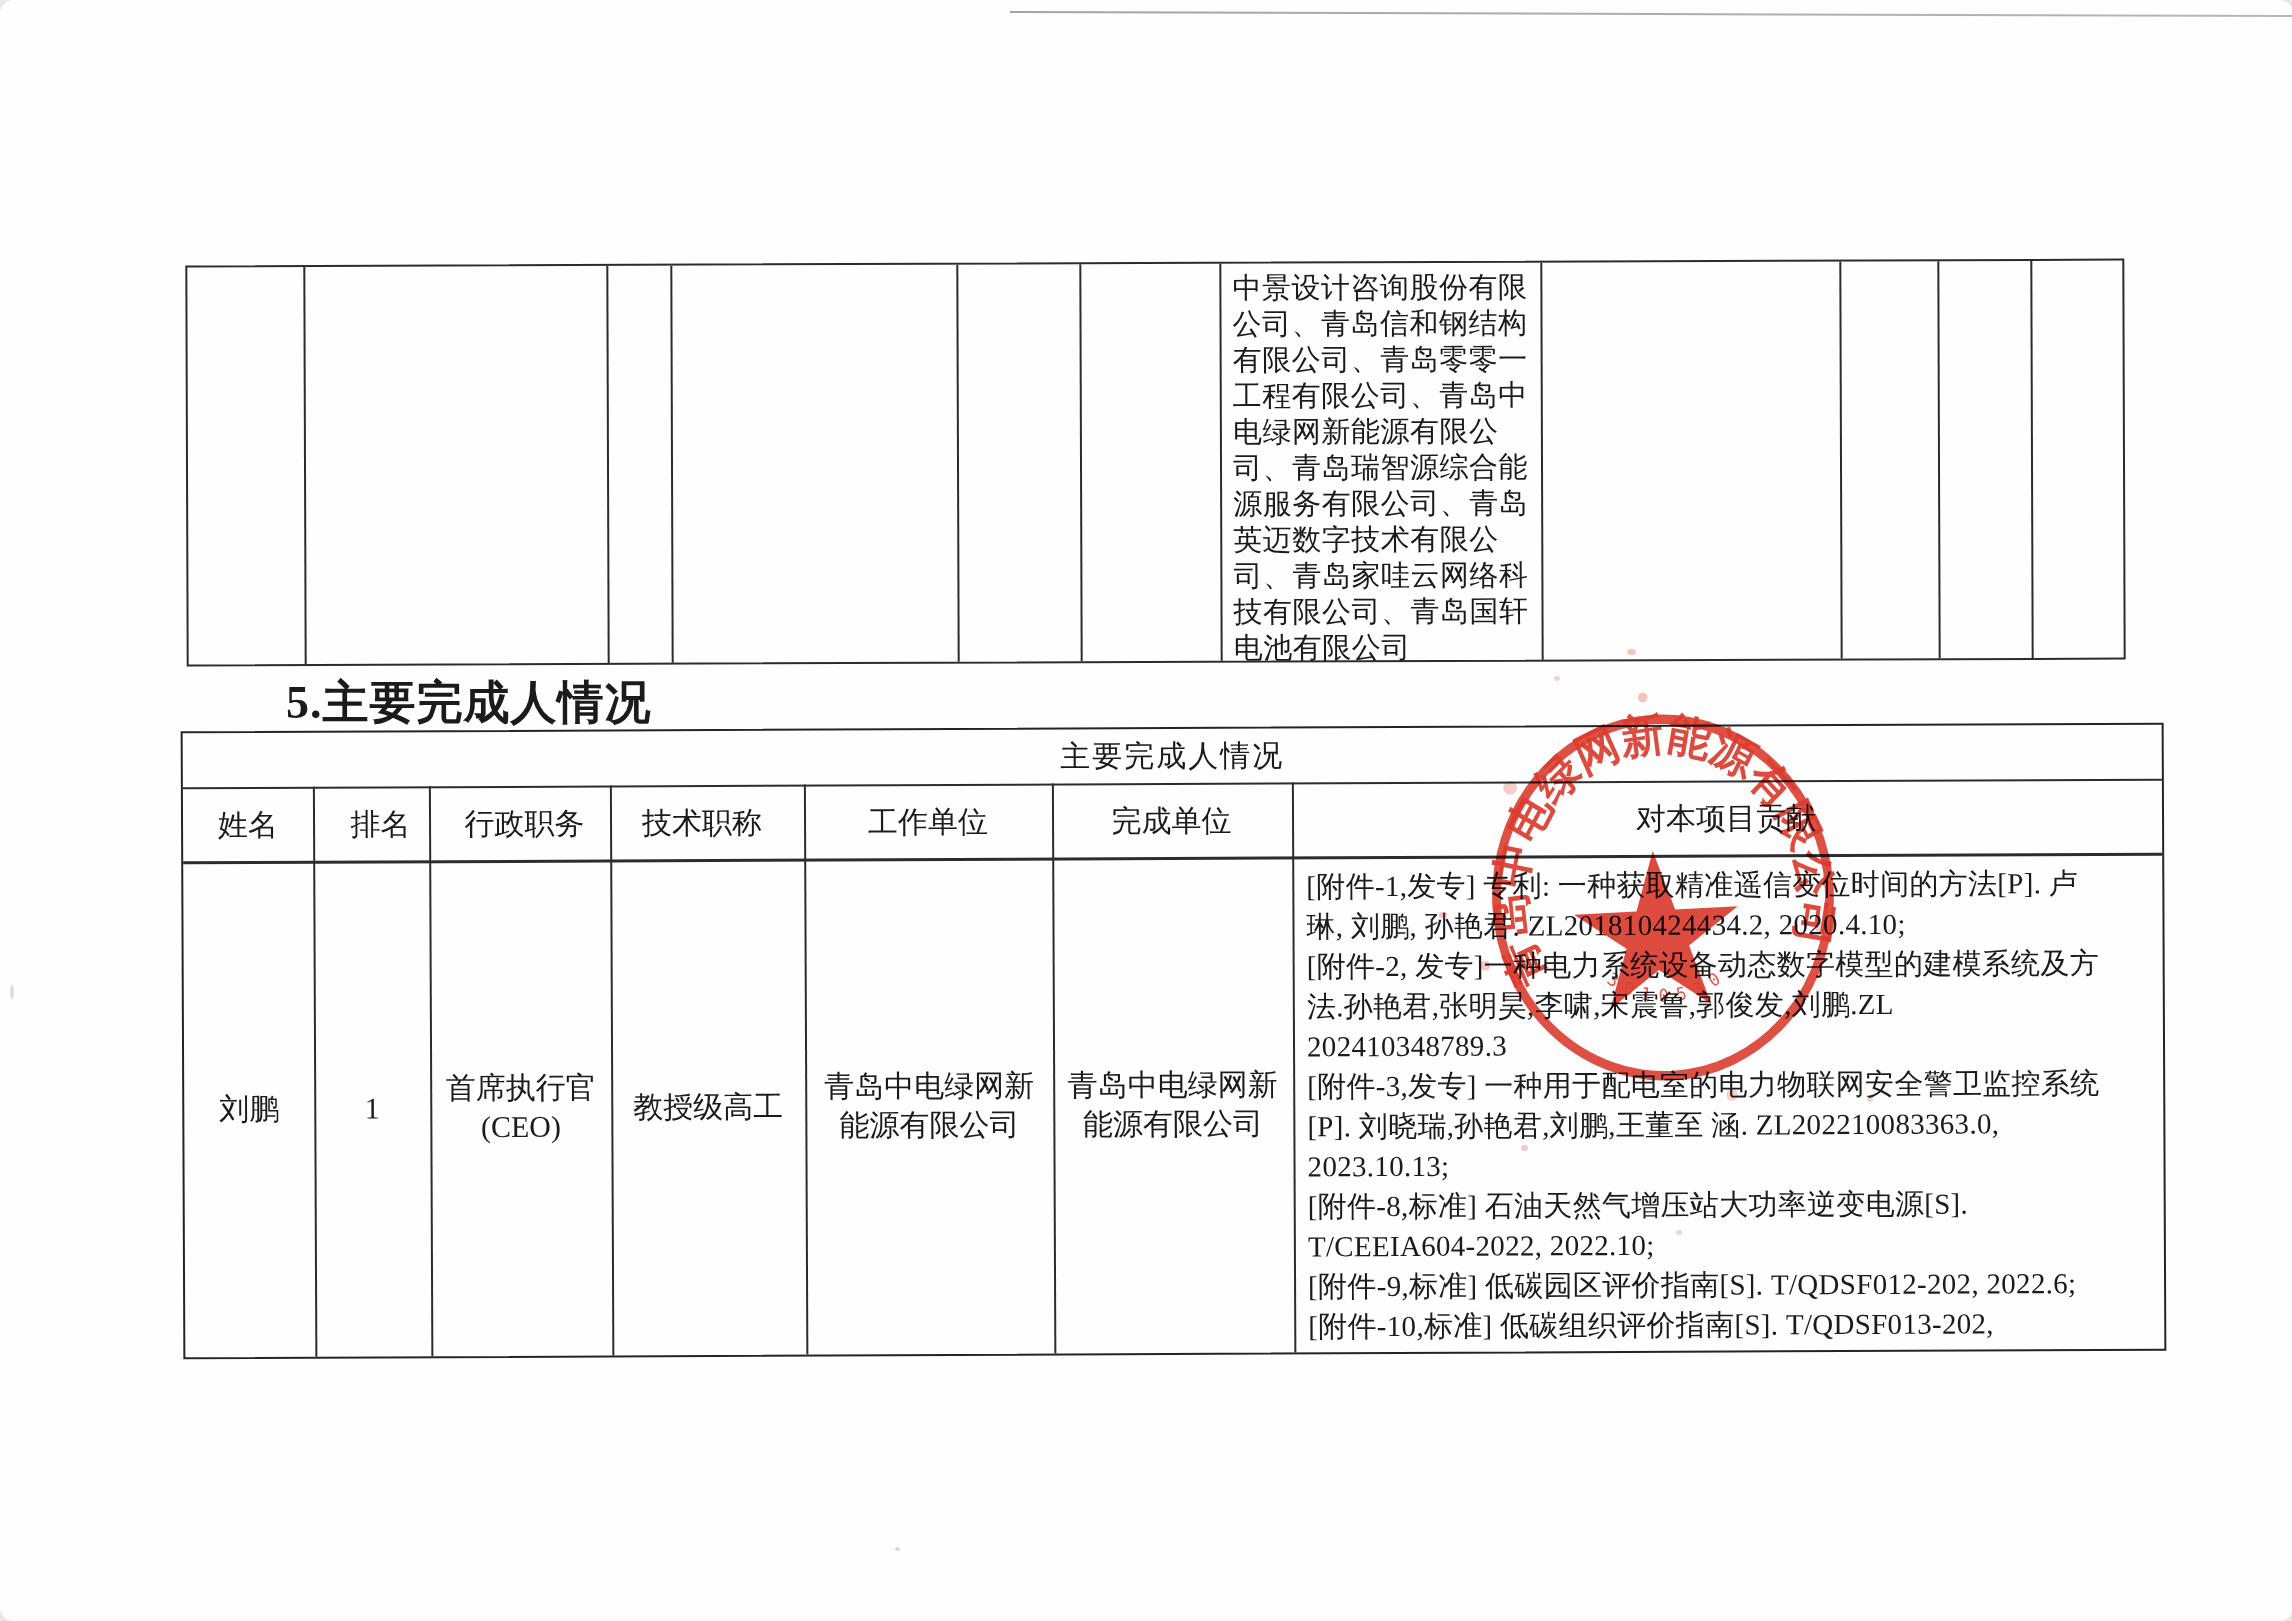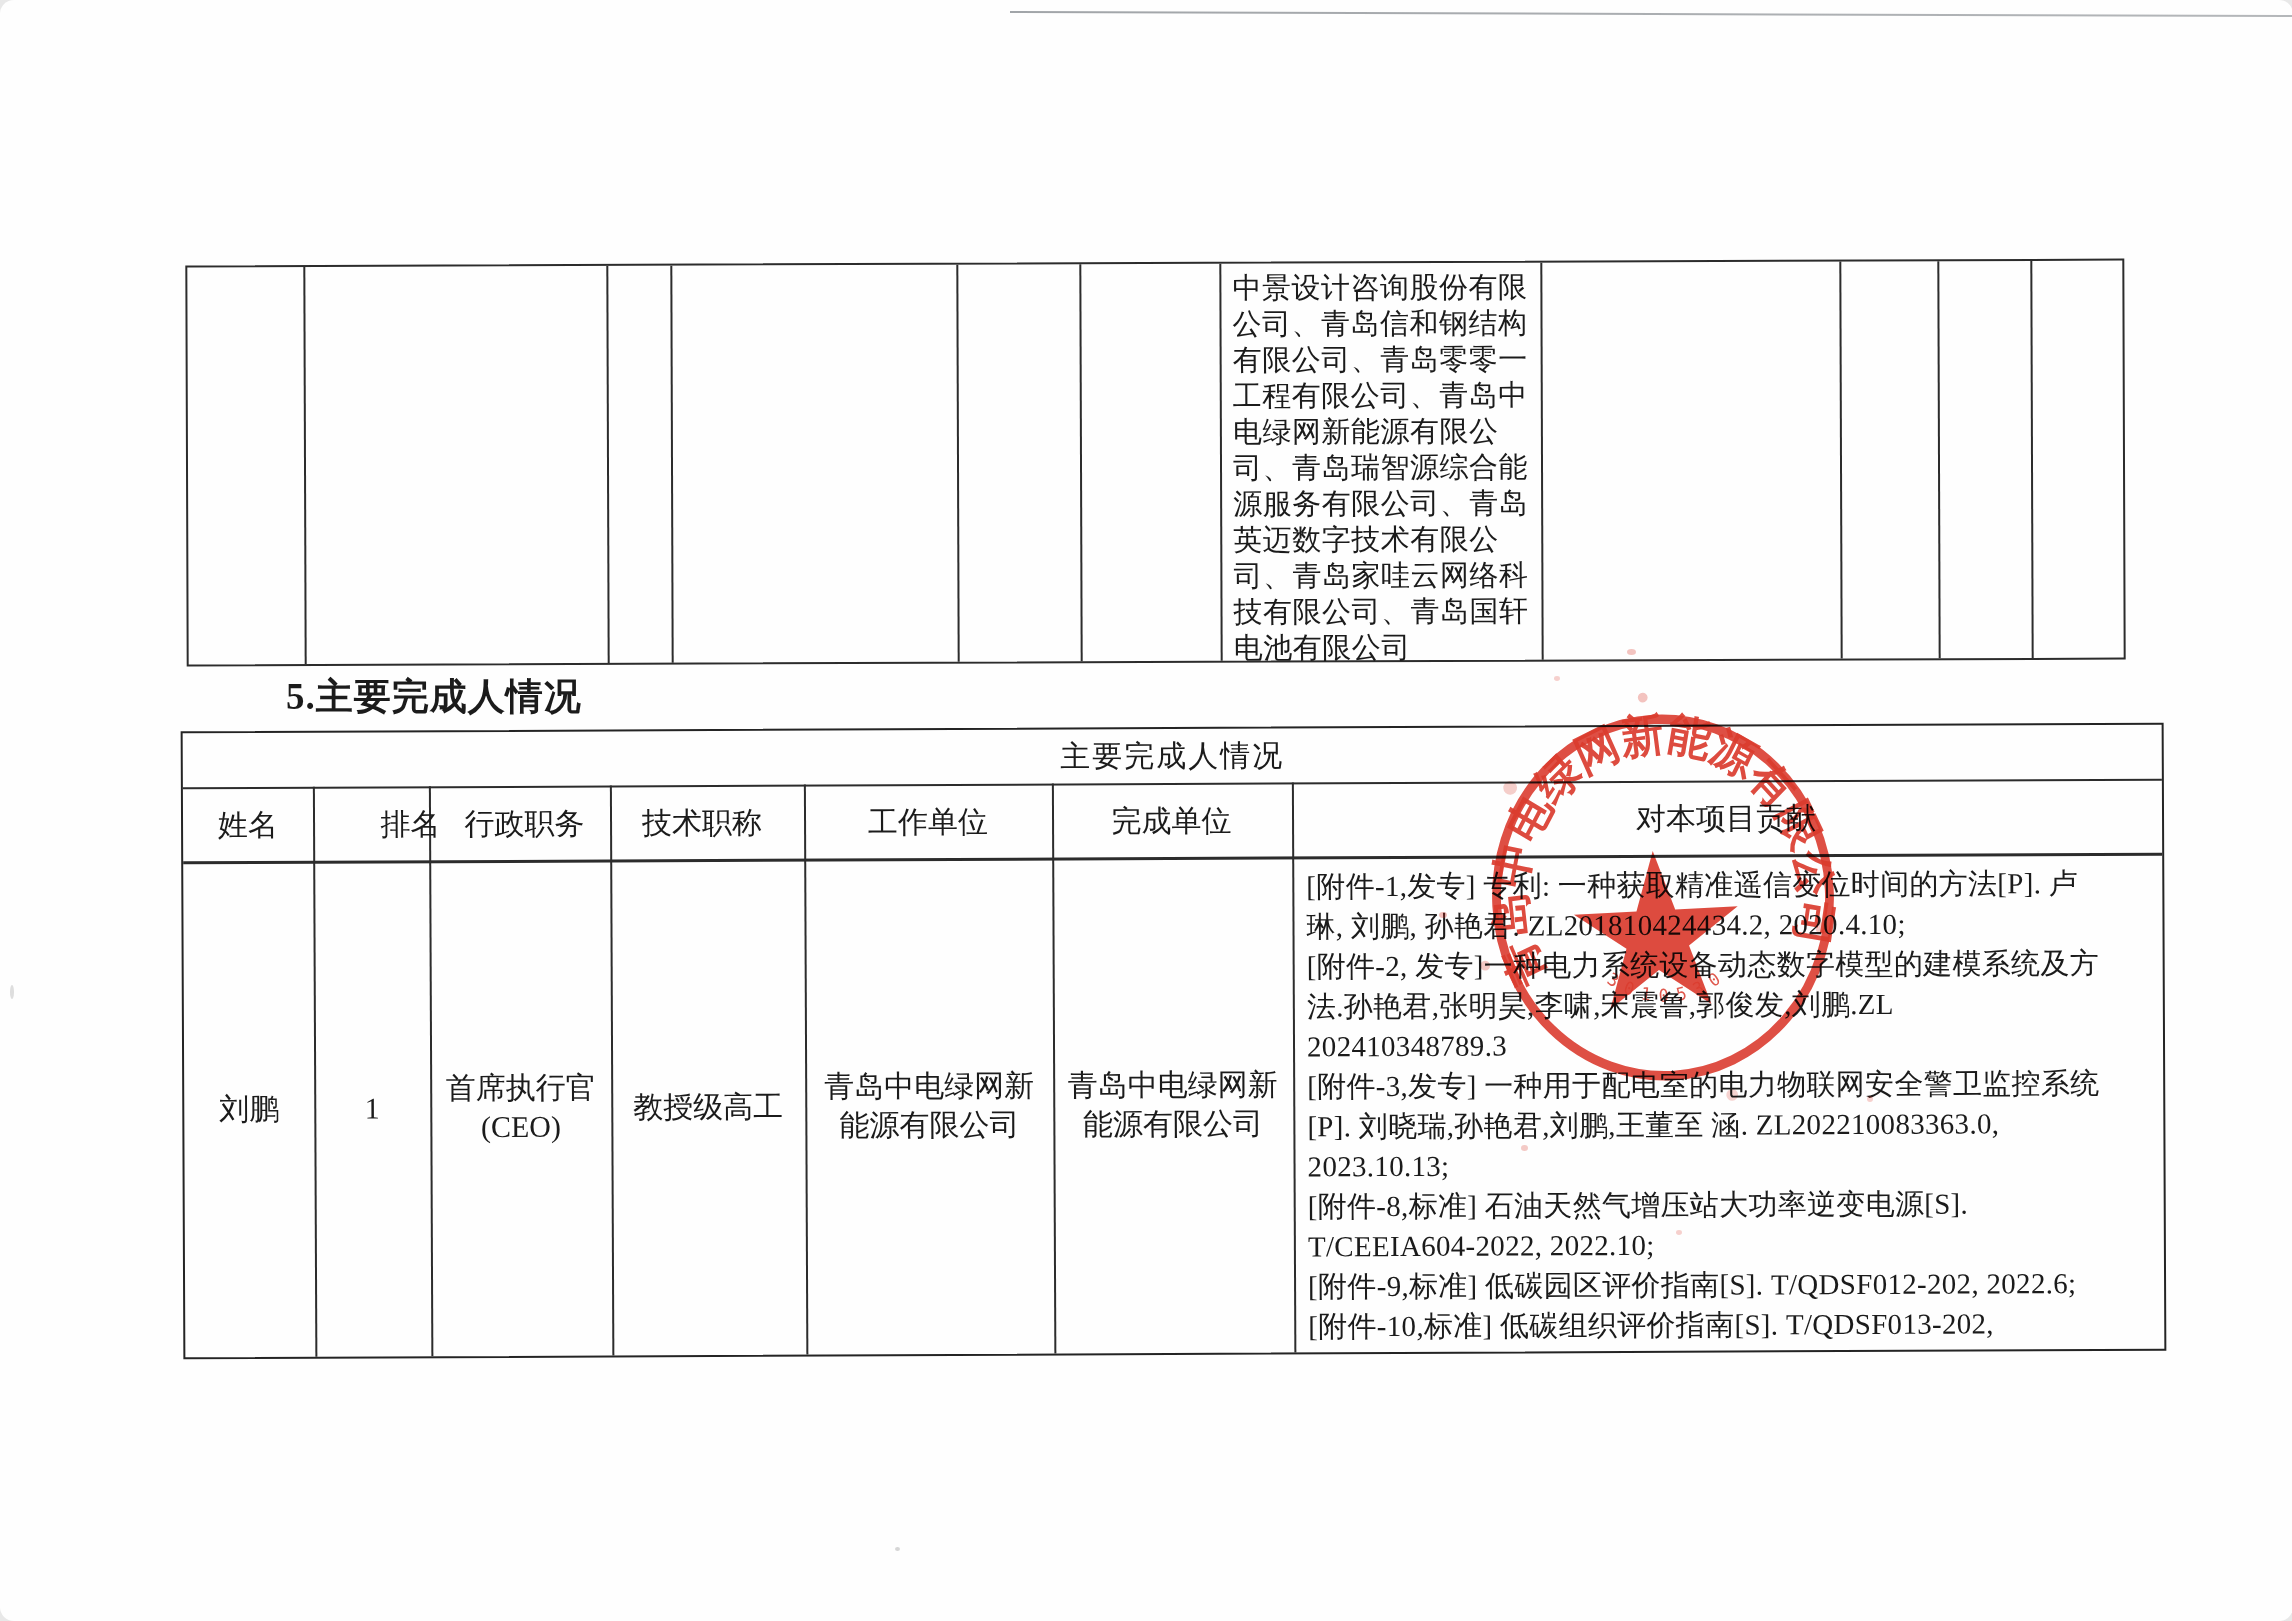--- a/index.html
+++ b/index.html
@@ -16,21 +16,21 @@
     transform:rotate(.18deg);}
   .speck{position:absolute;border-radius:50%;}
   
   .table1{position:absolute;left:186px;top:262px;width:1939px;height:401px;
     border:2px solid #2c2c2c;border-bottom-width:2.9px;box-sizing:border-box;
     transform:rotate(-.2deg);background:transparent;}
   .vline{position:absolute;top:0;bottom:0;width:2px;background:#2c2c2c;}
   .t1-companies{position:absolute;left:1045px;top:5.9px;width:302px;
     font-size:29px;line-height:36px;white-space:pre-line;letter-spacing:0.5px;}
   
-  .heading{position:absolute;left:286px;top:672px;font-size:37px;font-weight:bold;
+  .heading{position:absolute;left:286px;top:672px;font-size:46px;font-weight:bold;
     letter-spacing:1px;}
   
   .table2{position:absolute;left:182px;top:727px;width:1983px;height:628px;
     border:2.9px solid #242424;box-sizing:border-box;transform:rotate(-.25deg);}
   .t2-inner{position:absolute;left:0;top:0;right:0;bottom:0;}
   .hline{position:absolute;left:0;right:0;background:#2c2c2c;}
   .t2-title{position:absolute;left:0;top:0;width:100%;height:54px;
     display:flex;align-items:center;justify-content:center;
     font-size:30px;letter-spacing:2px;}
   .hcell,.dcell{position:absolute;display:flex;align-items:center;justify-content:center;
@@ -88,21 +88,21 @@
       <div class="vline" style="left:130px;top:54px;"></div>
       <div class="vline" style="left:246px;top:54px;"></div>
       <div class="vline" style="left:427px;top:54px;"></div>
       <div class="vline" style="left:621px;top:54px;"></div>
       <div class="vline" style="left:869px;top:54px;"></div>
       <div class="vline" style="left:1109px;top:54px;"></div>
 
       <div class="t2-title">主要完成人情况</div>
 
       <div class="hcell" style="left:0;width:130px;">姓名</div>
-      <div class="hcell" style="left:130px;width:135px;margin-left:30px;">排名</div>
+      <div class="hcell" style="left:130px;width:135px;">排名</div>
       <div class="hcell" style="left:239px;width:205px;">行政职务</div>
       <div class="hcell" style="left:438px;width:162px;">技术职称</div>
       <div class="hcell" style="left:621px;width:248px;">工作单位</div>
       <div class="hcell" style="left:869px;width:239px;">完成单位</div>
       <div class="hcell" style="left:1109px;width:868px;">对本项目贡献</div>
 
       <div class="dcell" style="left:0;width:130px;">刘鹏</div>
       <div class="dcell" style="left:130px;width:116px;">1</div>
       <div class="dcell" style="left:246px;width:181px;">首席执行官
 (CEO)</div>

